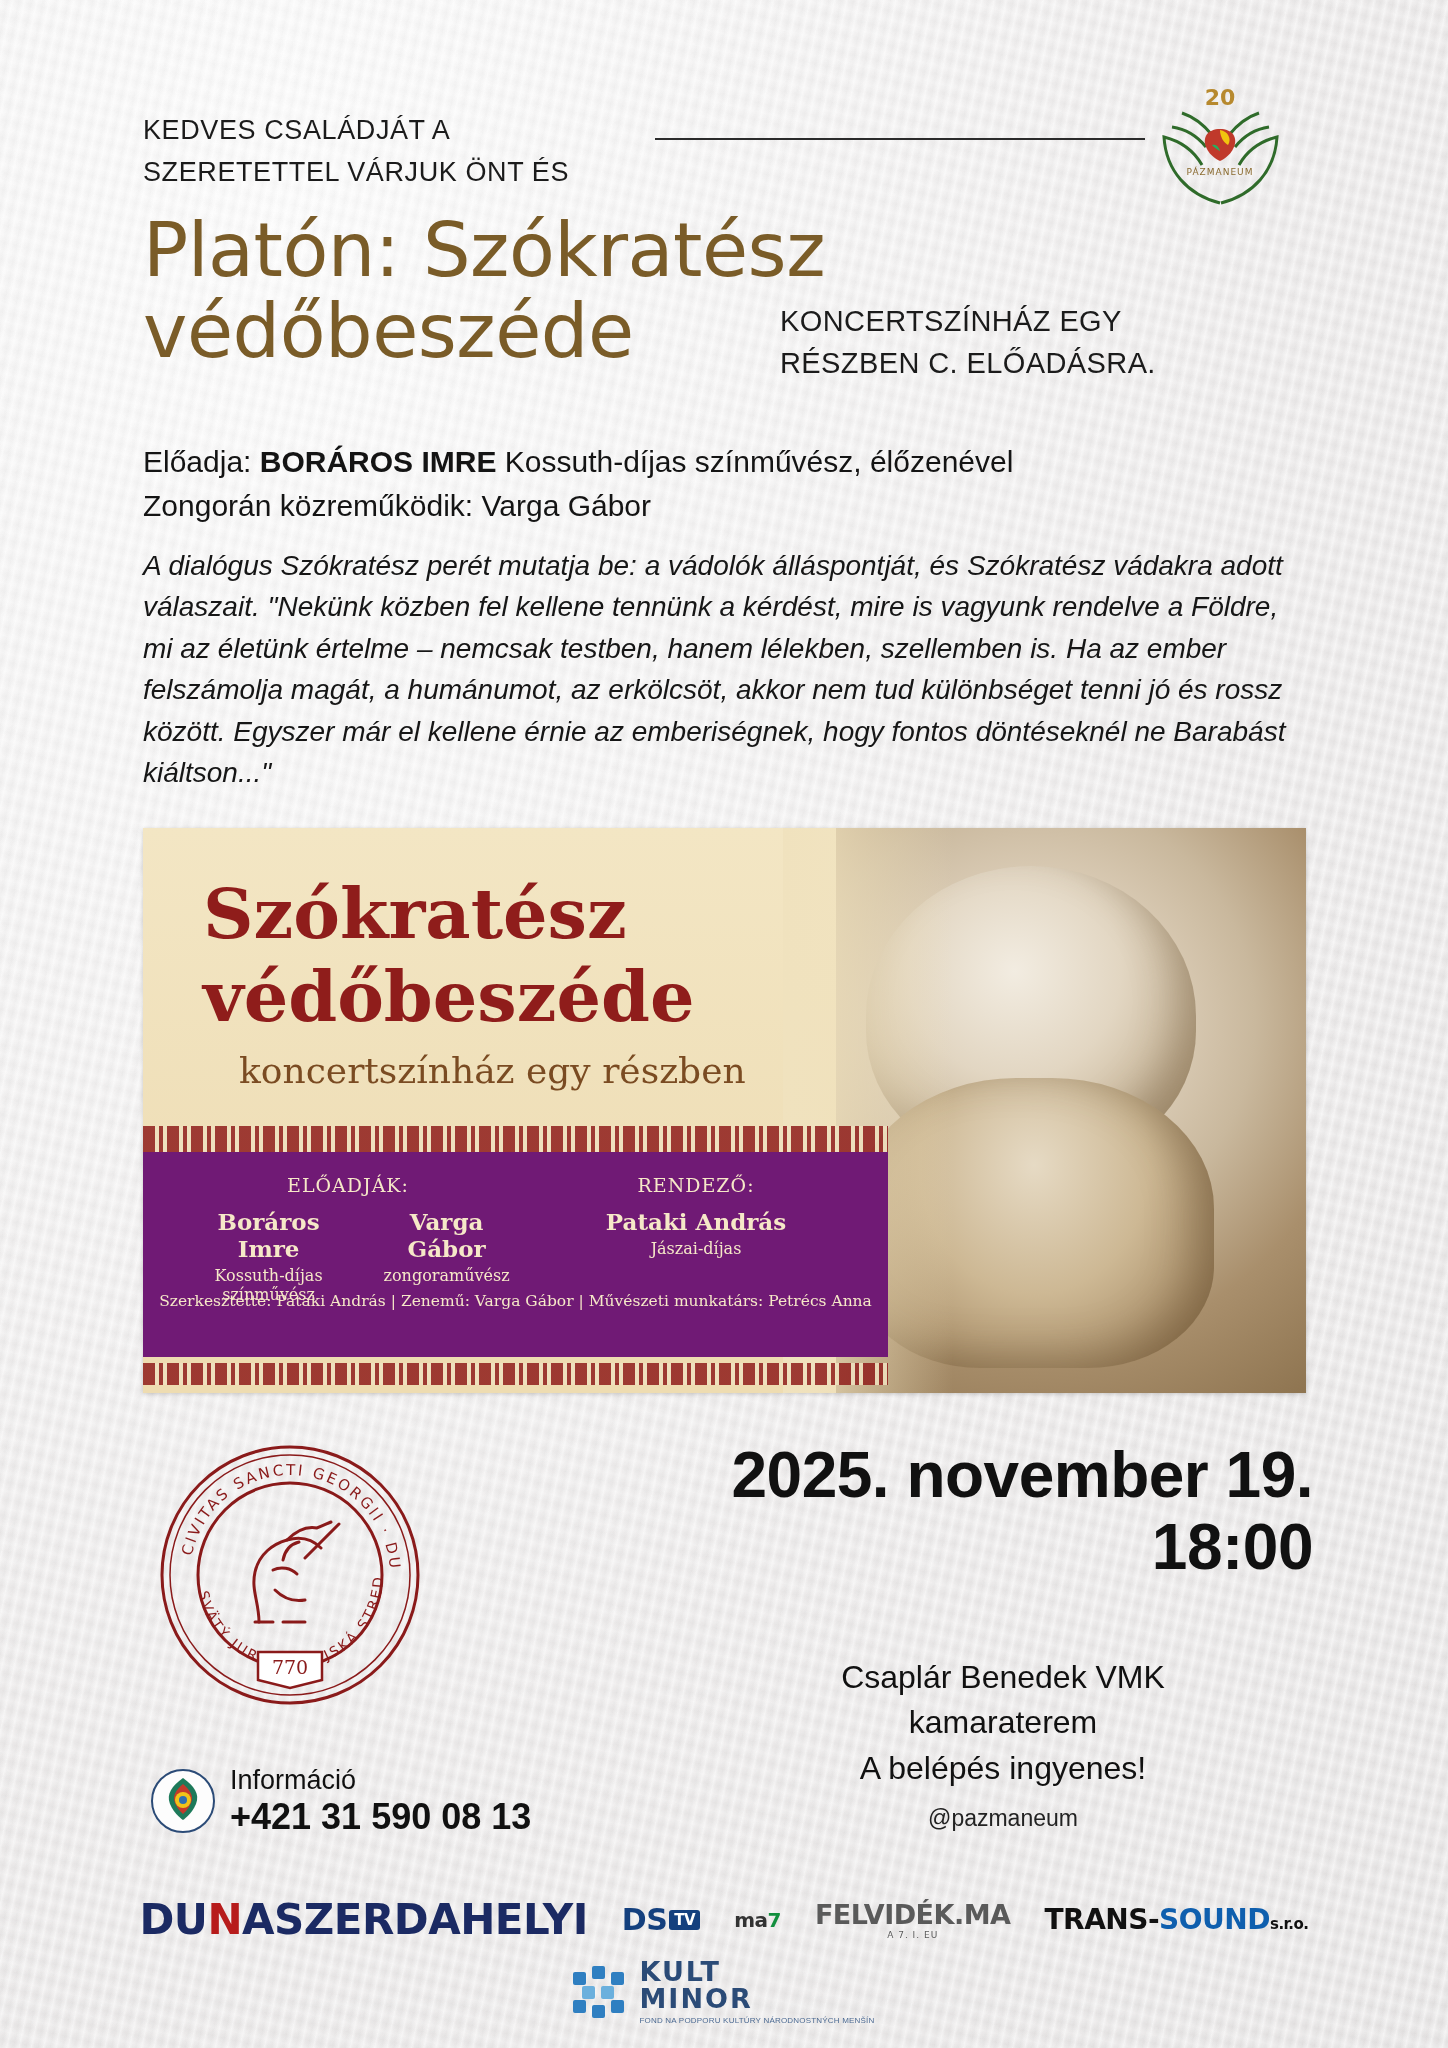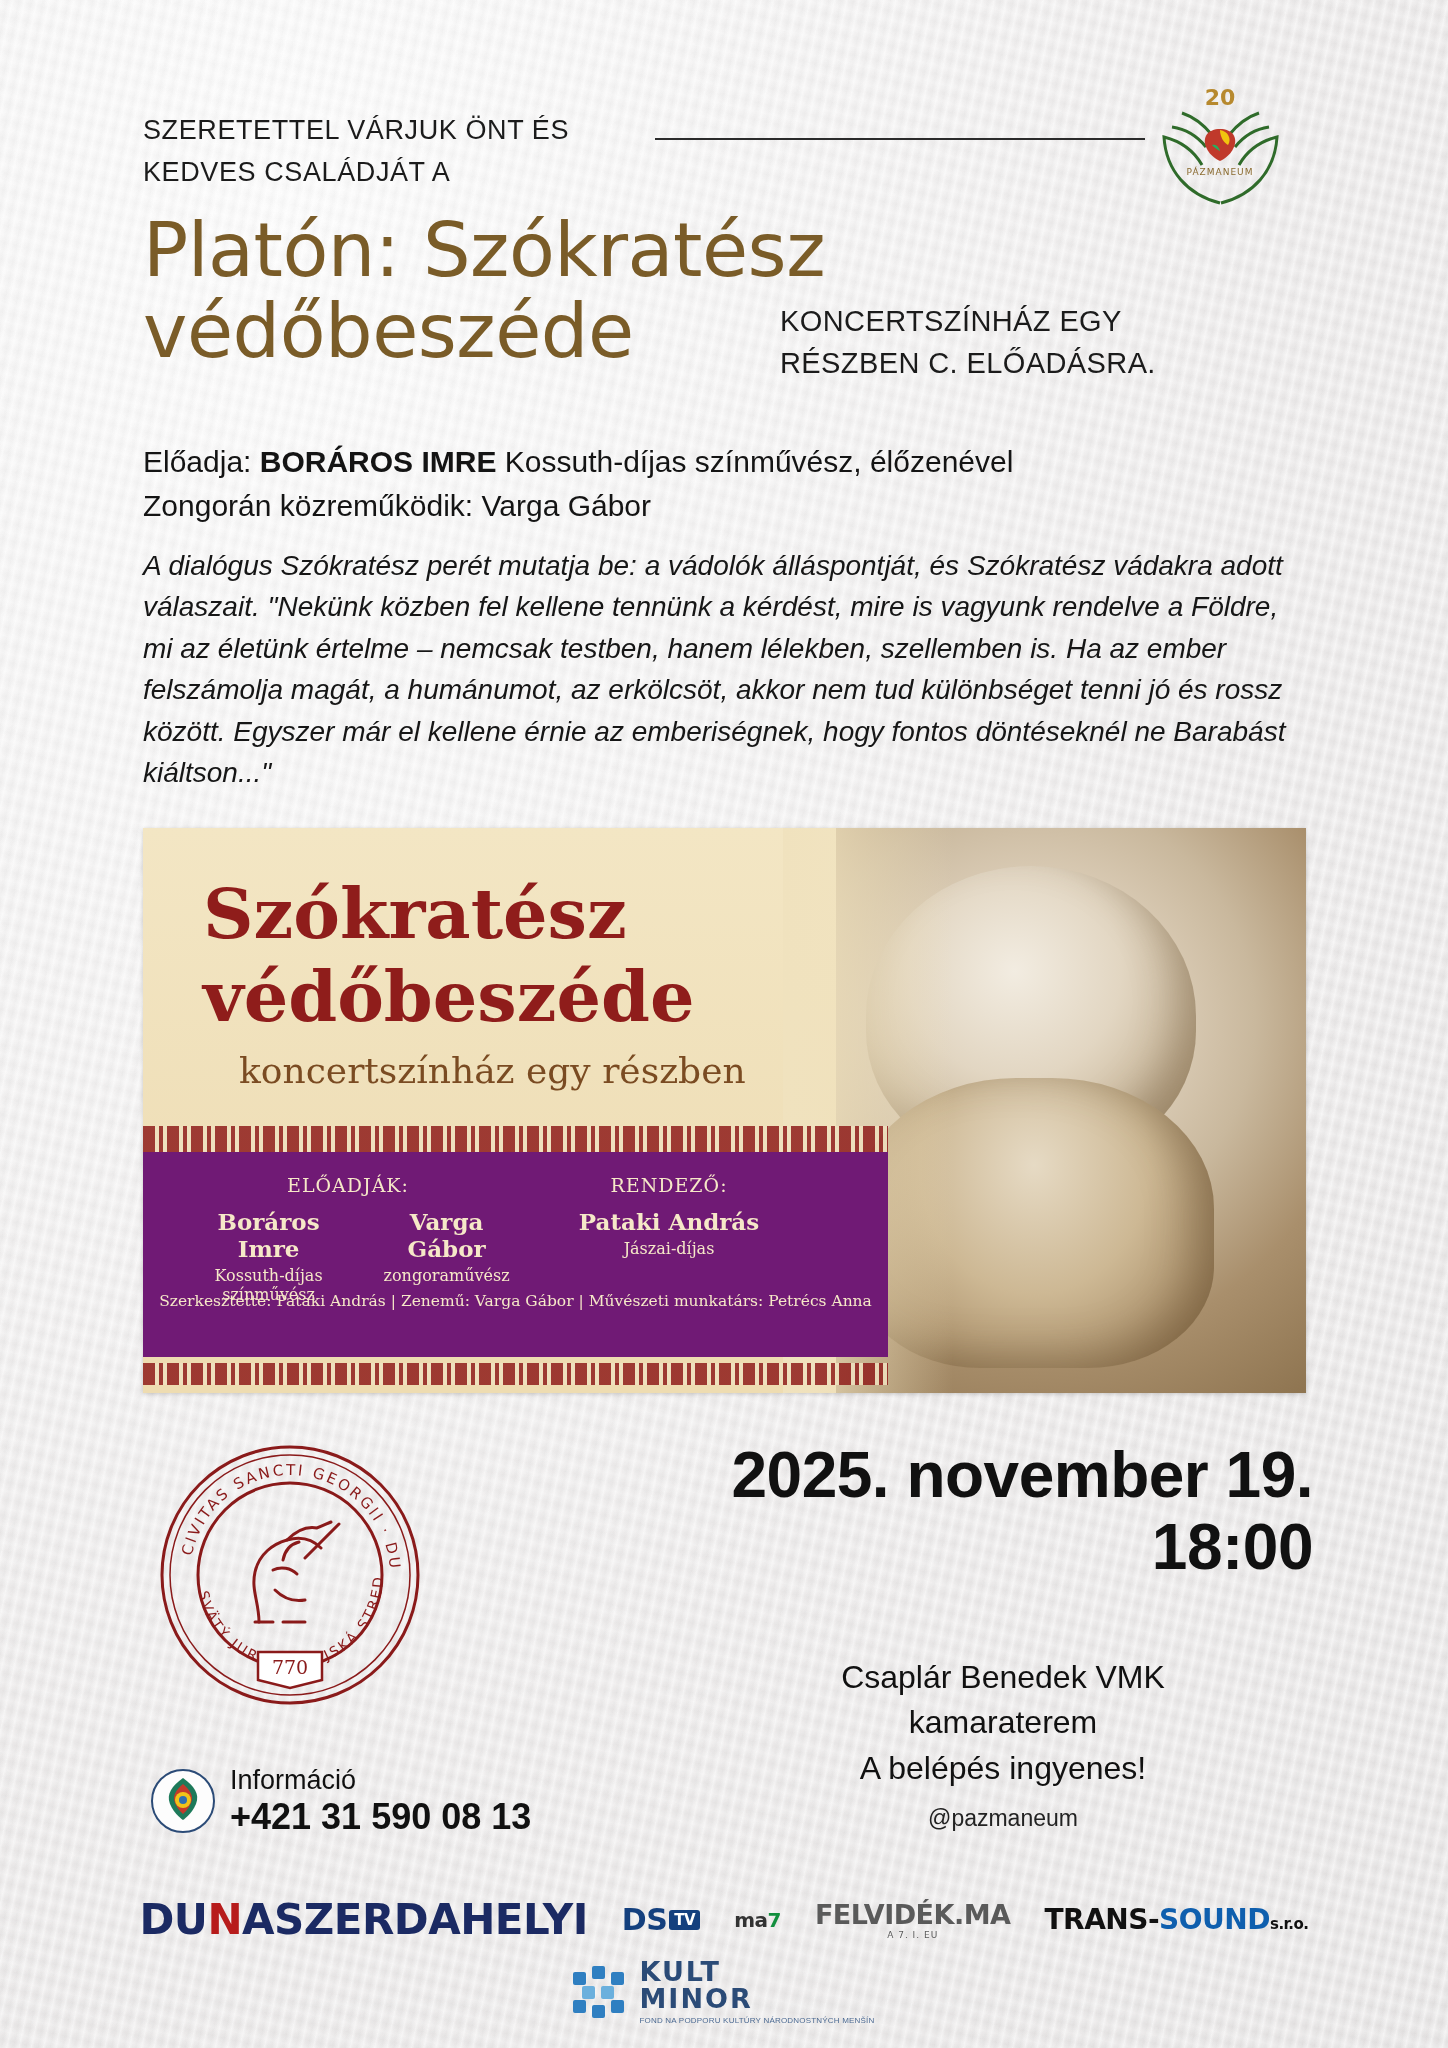--- a/index.html
+++ b/index.html
@@ -390,22 +390,22 @@
   }
 </style>
 </head>
 <body>
 
 <div class="paper"></div>
 
 <div class="content">
 
   <div class="header">
+    <div class="intro-line">KEDVES CSALÁDJÁT A</div>
     <div class="intro-line">SZERETETTEL VÁRJUK ÖNT ÉS</div>
-    <div class="intro-line">KEDVES CSALÁDJÁT A</div>
 
     <div class="crest">
       <svg viewBox="0 0 185 140" width="185" height="140">
         <g fill="none" stroke="#2f6b2a" stroke-width="3">
           <path d="M92 128 C60 120 38 96 36 62 C52 66 66 76 74 90"></path>
           <path d="M93 128 C125 120 147 96 149 62 C133 66 119 76 111 90"></path>
           <path d="M44 52 C58 54 70 62 78 72"></path>
           <path d="M141 52 C127 54 115 62 107 72"></path>
           <path d="M54 38 C66 42 76 50 84 60"></path>
           <path d="M131 38 C119 42 109 50 101 60"></path>
@@ -458,21 +458,21 @@
           <div>
             <div class="pc-name">Boráros Imre</div>
             <div class="pc-role">Kossuth-díjas színművész</div>
           </div>
           <div>
             <div class="pc-name">Varga Gábor</div>
             <div class="pc-role">zongoraművész</div>
           </div>
         </div>
       </div>
-      <div class="col" style="left:376px; top:22px; width:300px;">
+      <div class="col" style="left:403px; top:22px; width:300px;">
         <div class="pc-head">RENDEZŐ:</div>
         <div class="pc-name">Pataki András</div>
         <div class="pc-role">Jászai-díjas</div>
       </div>
       <div class="poster-credits-line">Szerkesztette: Pataki András | Zenemű: Varga Gábor | Művészeti munkatárs: Petrécs Anna</div>
     </div>
     <div class="greek-band2"></div>
   </div>
 
   <div class="date-block">

